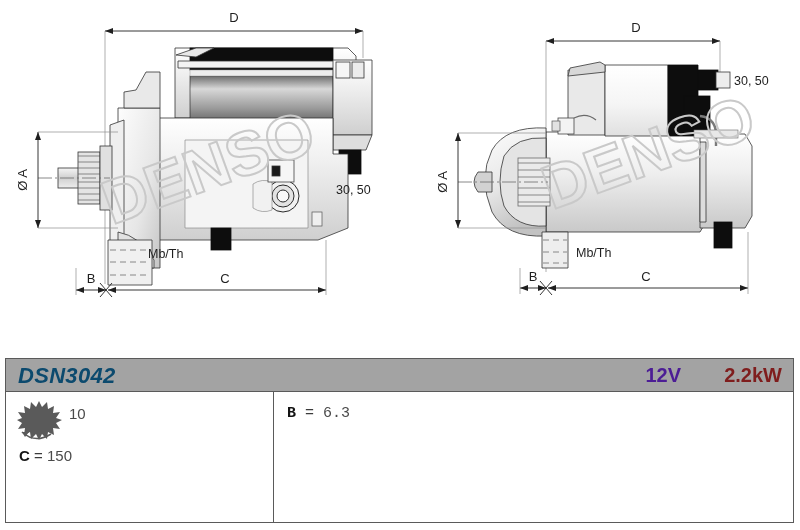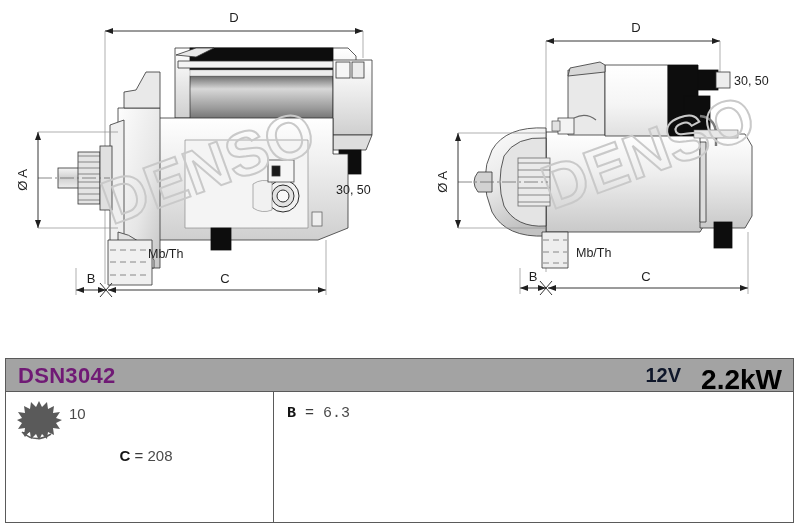--- a/index.html
+++ b/index.html
@@ -11,27 +11,27 @@
   #drawing-left{left:0;width:400px;}
   #drawing-right{left:400px;width:400px;}
   .drawing svg{display:block;width:100%;height:100%;}
 
   
   #spec-table{position:absolute;left:5px;top:358px;width:789px;height:165px;
               border:1px solid #5a5a5a;box-sizing:border-box;background:#fff;}
   #spec-header{position:relative;height:33px;background:#a3a3a3;
                border-bottom:1px solid #5a5a5a;box-sizing:border-box;}
   #model-code{position:absolute;left:12px;top:4px;font-size:22px;font-weight:bold;
-              letter-spacing:.3px;color:#701a75;}
-  #voltage{position:absolute;right:112px;top:5px;font-size:20px;font-weight:bold;color:#0f172a;}
-  #power{position:absolute;right:11px;top:5px;font-size:28px;font-weight:bold;color:#000000;margin-left:20px;}
+              letter-spacing:.3px;color:#0c4a6e;font-style:italic;}
+  #voltage{position:absolute;right:112px;top:5px;font-size:20px;font-weight:bold;color:#4c1d95;}
+  #power{position:absolute;right:11px;top:5px;font-size:20px;font-weight:bold;color:#7f1d1d;margin-left:20px;}
 
   #spec-body{position:relative;height:130px;display:flex;}
   .spec-col{position:relative;box-sizing:border-box;padding:12px 0 0 13px;}
-  #spec-col-1{width:268px;border-right:1px solid #5a5a5a;text-align:center;}
+  #spec-col-1{width:268px;border-right:1px solid #5a5a5a;}
   #spec-col-2{width:261px;border-right:1px solid #5a5a5a;}
   #spec-col-3{flex:1;font-family:Liberation Mono, monospace;}
   .spec-line{height:36px;font-size:15px;color:#3b3b3b;line-height:20px;white-space:nowrap;}
   .spec-line b{color:#141414;font-weight:bold;}
   .spec-line .val{color:#4a4a4a;}
 
   
   #teeth-row{position:relative;height:42px;}
   #gear-icon{position:absolute;left:-2px;top:-6px;width:46px;height:44px;}
   #teeth-count{position:absolute;left:50px;top:1px;font-size:15px;color:#4a4a4a;}
@@ -320,21 +320,21 @@
             <path fill="#5a5a5a" d="M22 3 L25 9 L30 4 L31 11 L37 8 L36 15 L43 14 L39 20 L45 22
                      L39 25 L43 31 L36 30 L37 37 L31 34 L30 41 L25 36 L22 42 L19 36 L14 41 L13 34
                      L7 37 L8 30 L1 31 L5 25 L0 22 L5 20 L1 14 L8 15 L7 8 L13 11 L14 4 L19 9 Z"></path>
             <path fill="none" stroke="#5a5a5a" stroke-width="1.6" d="M5 34 Q18 46 34 36"></path>
             <path fill="#5a5a5a" d="M5 34 l7 0 l-4 5 z"></path>
           </svg>
           <div id="teeth-count">10</div>
         </div>
 
         <div class="spec-line">
-          <b>C</b><span> = </span><span class="val">208</span>
+          <b>C</b><span> = </span><span class="val">150</span>
         </div>
 
       </div>
 
 
       <div class="spec-col" id="spec-col-3">
         <div class="spec-line">
           <b>B</b><span> = </span><span class="val">6.3</span>
         </div>
       </div>

